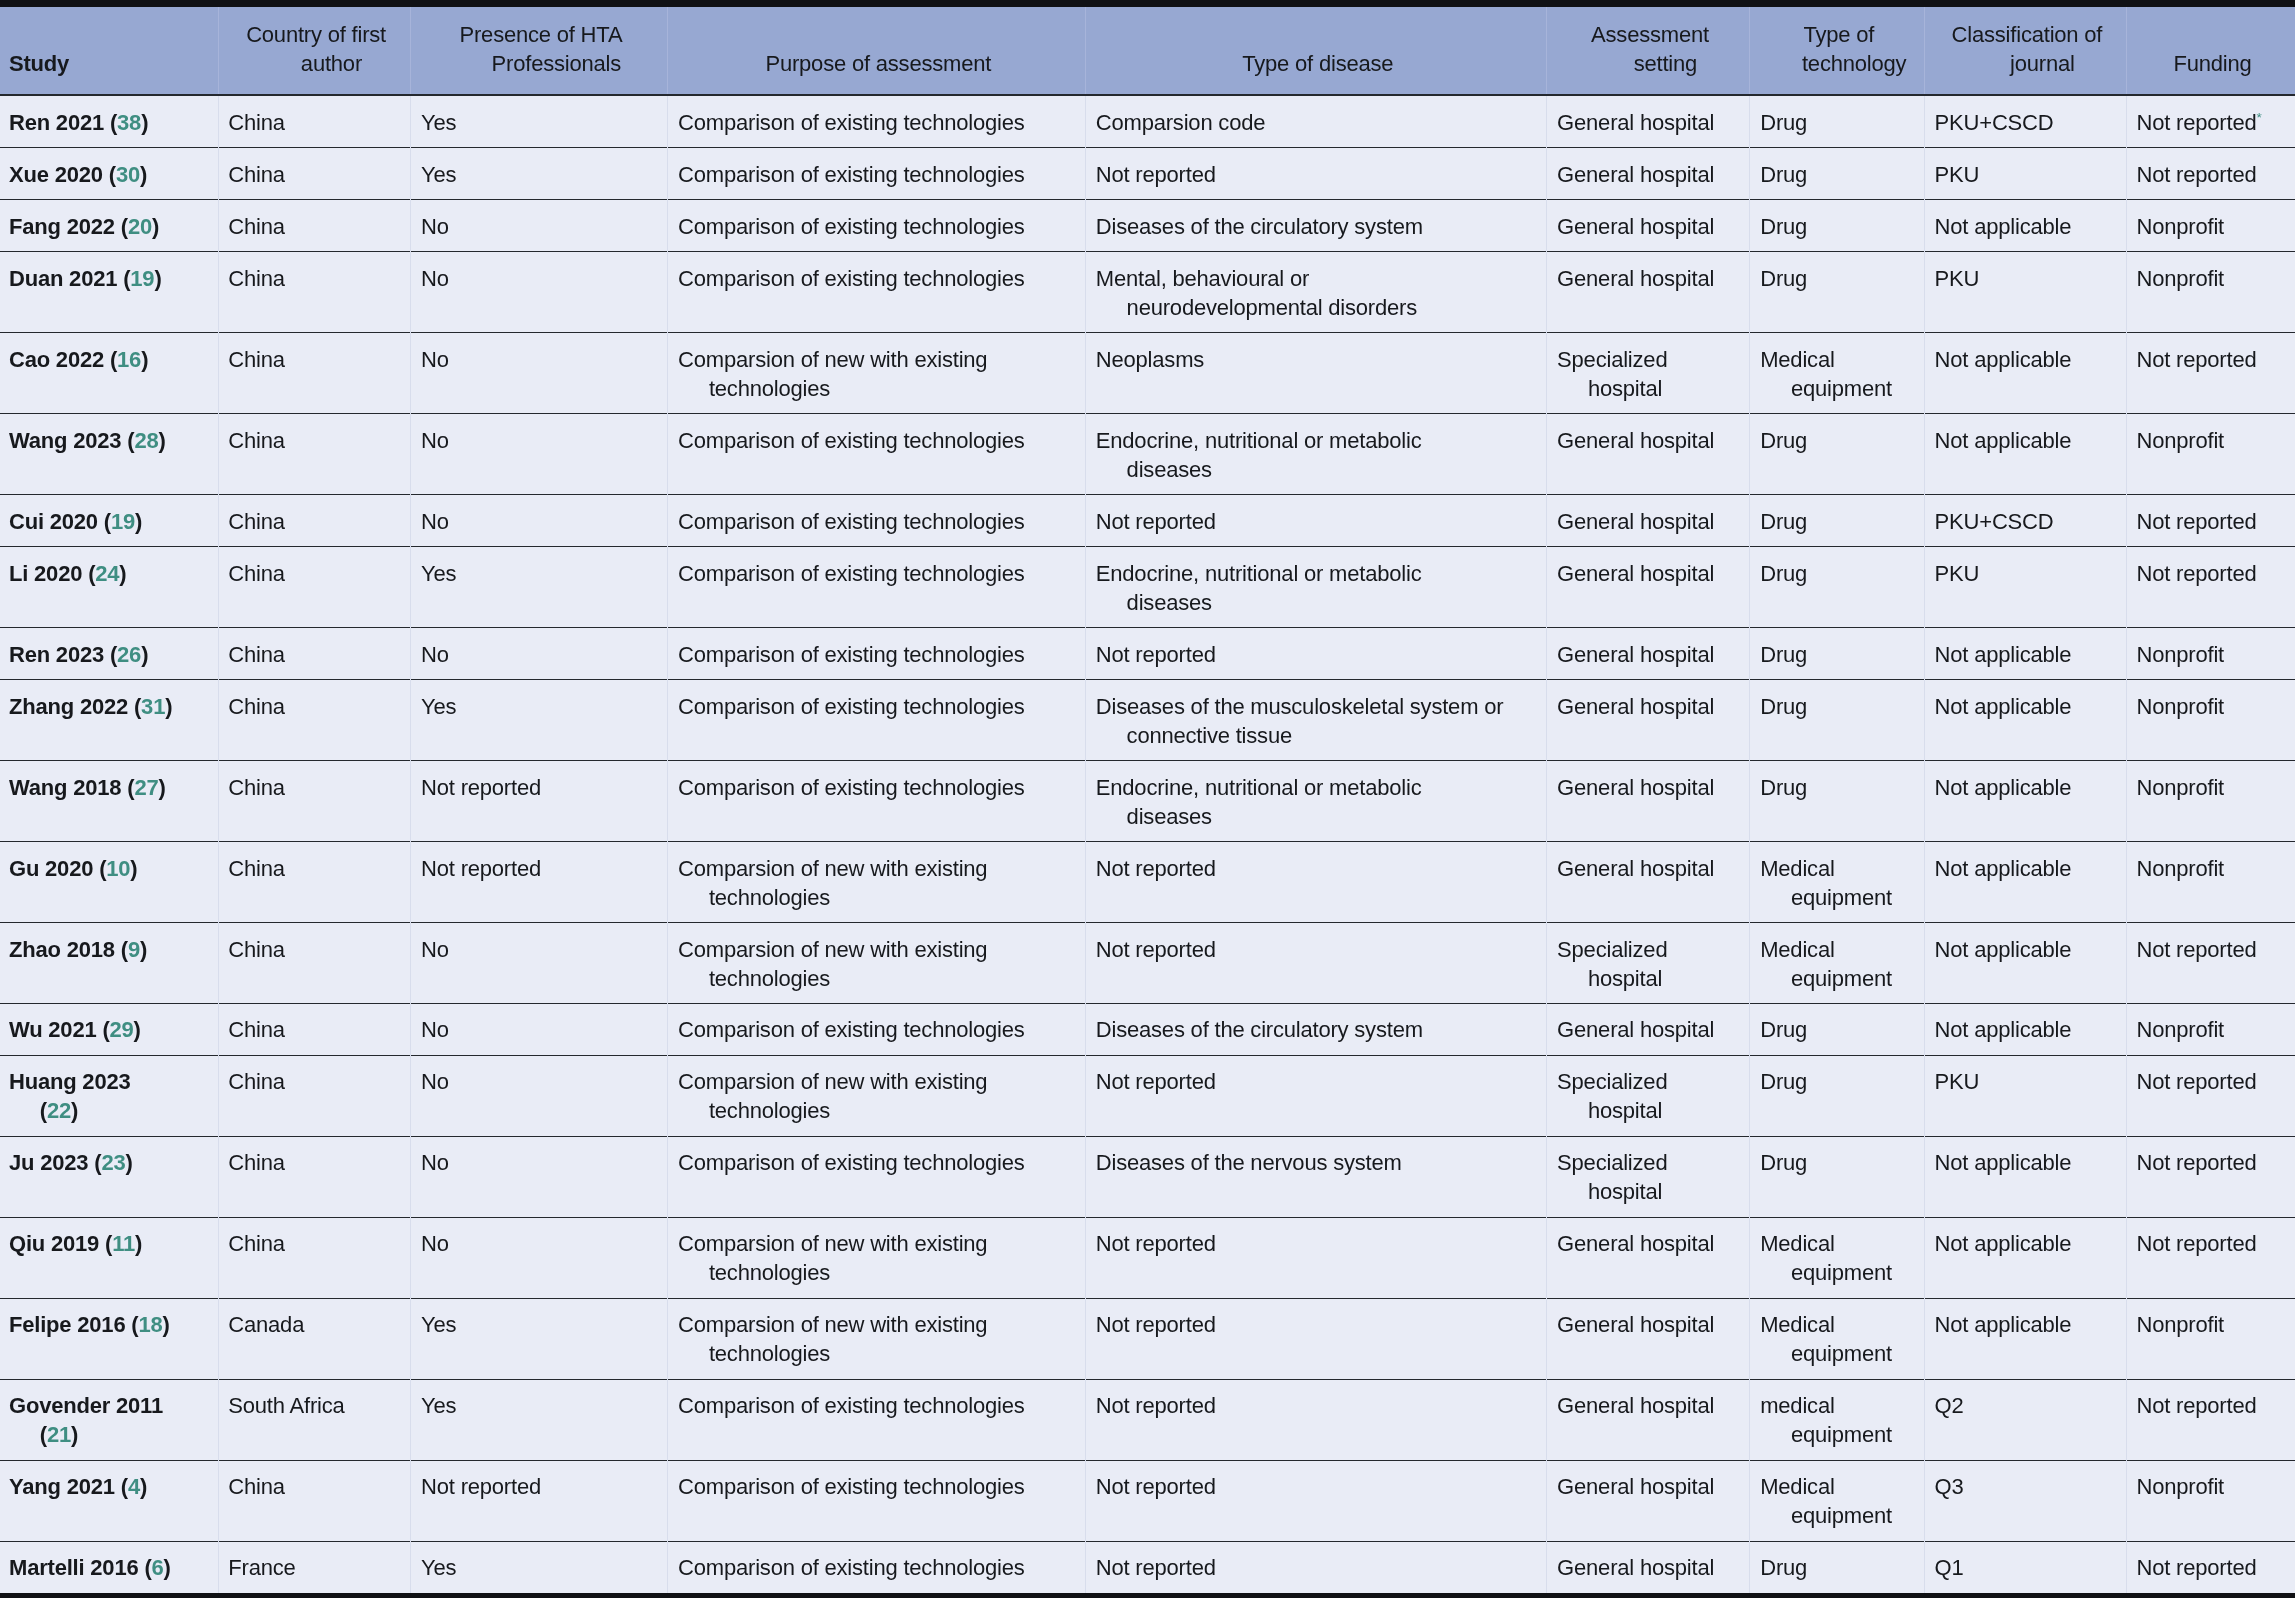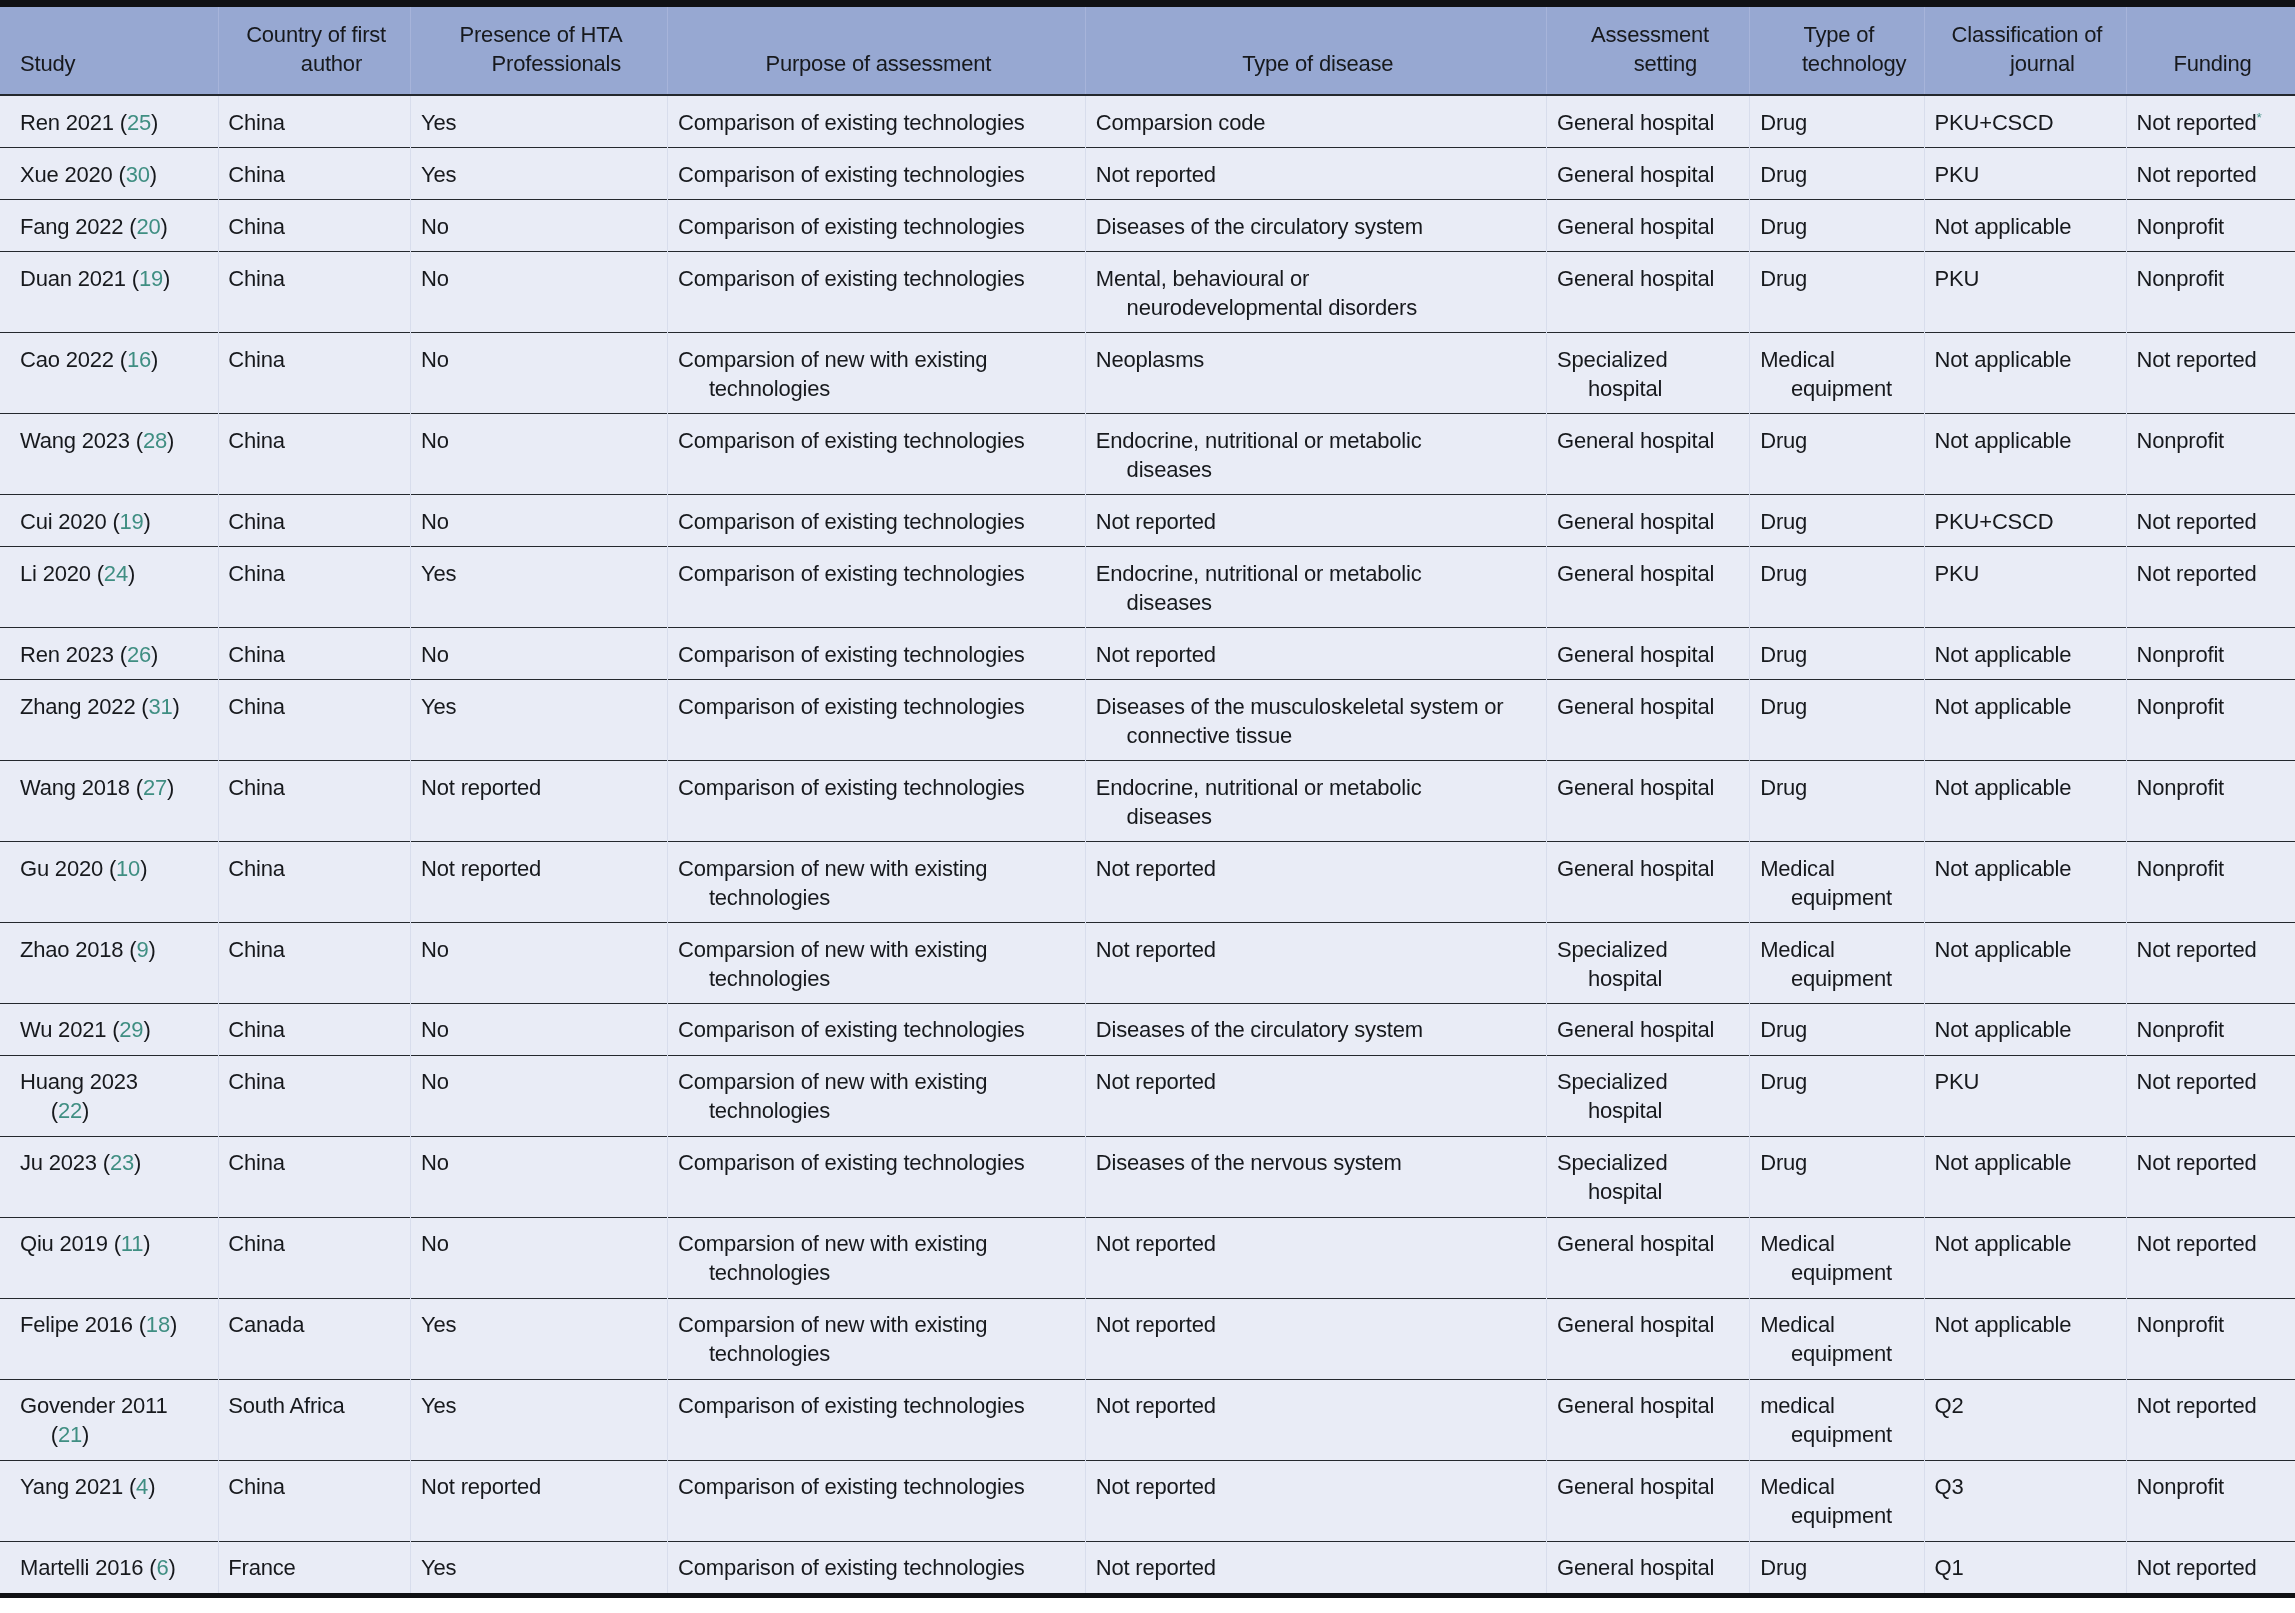--- a/index.html
+++ b/index.html
@@ -47,21 +47,21 @@
   }
   thead th + th{border-left:0.8px solid var(--line-light-header);text-align:center;}
   tbody td{
     background:var(--row-bg);
     vertical-align:top;
     padding:11.4px 6.5px 10.6px 9.8px;
     border-top:1.6px solid var(--line-dark);
     line-height:29px;
   }
   tbody td + td{border-left:0.8px solid var(--line-light-body);}
-  th.c1, td.c1{padding-left:20px;}
+  th.c1, td.c1{padding-left:9px;font-weight:bold;}
   .cw{
     white-space:pre-line;
     padding-left:1.4em;
     text-indent:-1.4em;
   }
   .ref{color:var(--accent);}
   sup.mark{
     color:var(--accent);
     font-size:0.62em;
     vertical-align:super;
@@ -115,21 +115,21 @@
 journal</div>
         </th>
         <th class="c9">
           <div class="cw">Funding</div>
         </th>
       </tr>
   </thead>
   <tbody id="body">
       <tr>
         <td class="c1">
-          <div class="cw"><span>Ren 2021</span> <span>(</span><span class="ref">25</span><span>)</span></div>
+          <div class="cw"><span>Ren 2021</span> <span>(</span><span class="ref">38</span><span>)</span></div>
         </td>
         <td class="c2">
           <div class="cw">China</div>
         </td>
         <td class="c3">
           <div class="cw">Yes</div>
         </td>
         <td class="c4">
           <div class="cw">Comparison of existing technologies</div>
         </td>

